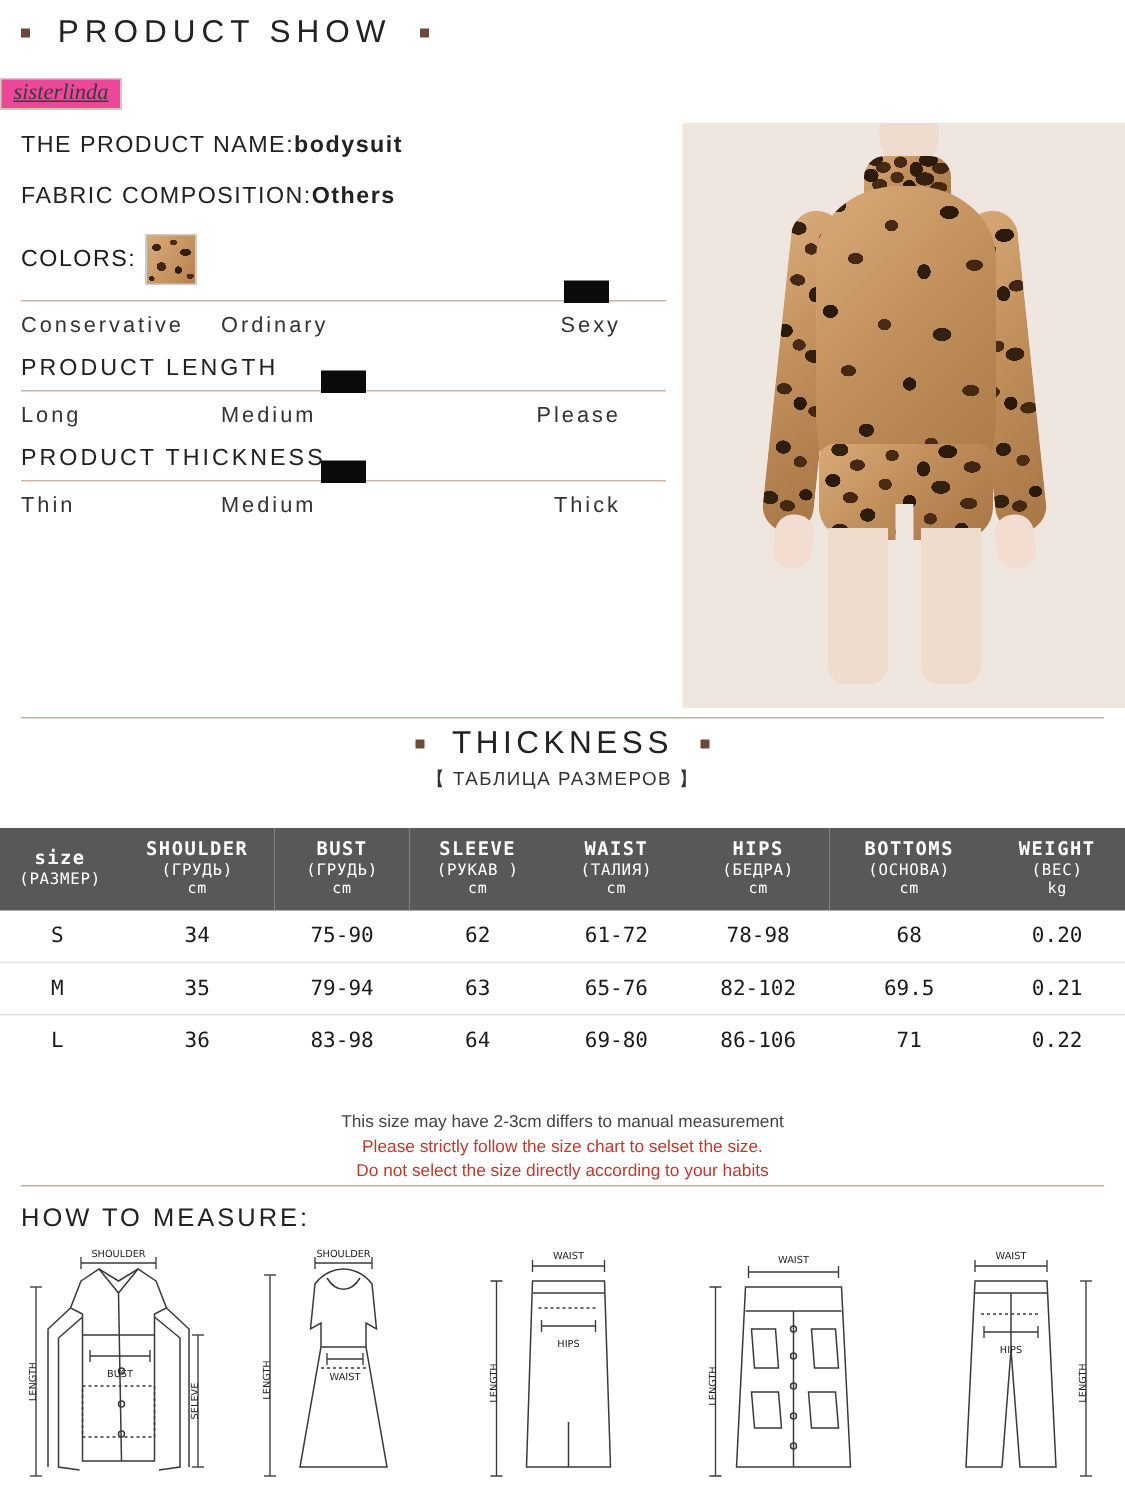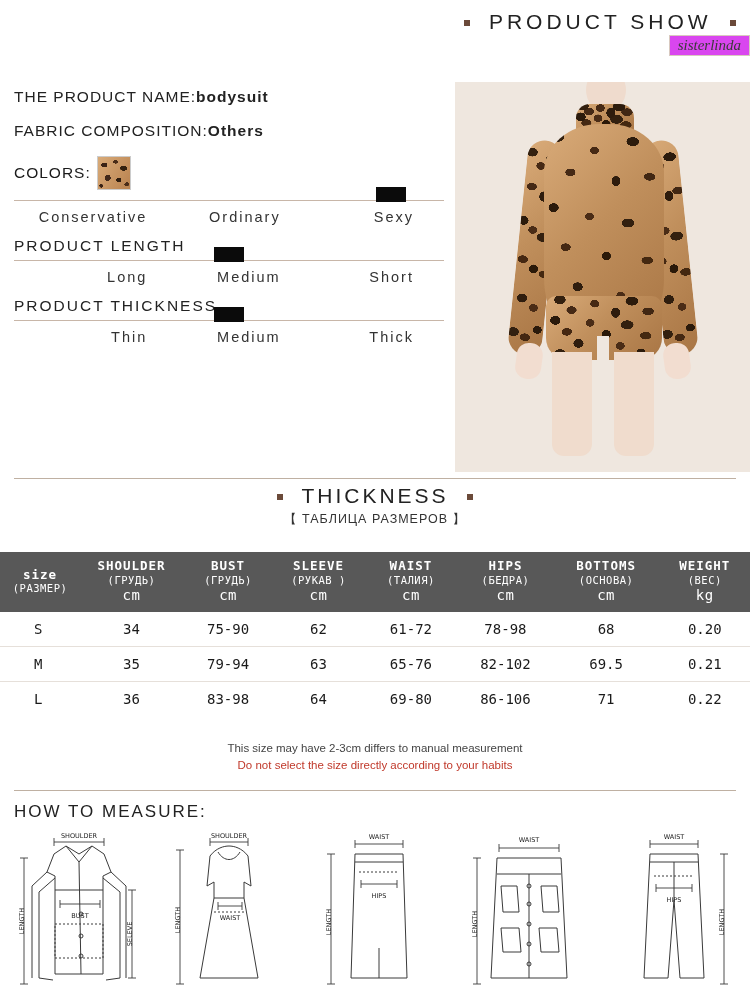--- a/index.html
+++ b/index.html
@@ -10,47 +10,48 @@
     background: #ffffff;
     font-family: "Liberation Sans", sans-serif;
     color: #1a1a1a;
     position: relative;
     overflow: hidden;
   }
 
   
   .header {
     padding-top: 10px;
-    text-align: right;
+    text-align: left;
     position: relative;
   }
   .header-title {
     font-size: 21px;
     letter-spacing: 4px;
     color: #222;
     display: inline-block;
   }
   .sq {
     display: inline-block;
     width: 6px;
     height: 6px;
     background: #6b4a3a;
     vertical-align: middle;
     margin: 0 14px 4px 14px;
   }
   .header-sub {
-    margin-top: 1px;
+    margin-top: 18px;
     font-family: "Liberation Serif", serif;
     font-style: italic;
     font-size: 15px;
     color: #3a3a3a;
     display: inline-block;
     padding: 1px 8px;
     border: 1px solid #d8c9bf;
-    background: #d946ef;
+    background: #ec4899;
+    text-decoration: underline;
   }
 
   
   .specs {
     position: absolute;
     left: 14px;
     top: 88px;
     width: 430px;
   }
   .spec-line {
@@ -97,21 +98,21 @@
     width: 100%;
   }
   .attr-opts {
     display: flex;
     margin-top: 8px;
     margin-bottom: 12px;
     position: relative;
   }
   .attr-opt {
     flex: 1;
-    text-align: right;
+    text-align: left;
     font-size: 14.5px;
     letter-spacing: 2px;
     color: #333;
   }
   .attr-opt:first-child { text-align: left; padding-left: 8px; }
   .attr-opt:last-child { text-align: right; padding-right: 30px; }
   .marker {
     position: absolute;
     width: 30px;
     height: 15px;
@@ -259,21 +260,21 @@
     background: #585858;
     color: #fff;
     text-align: center;
     padding: 6px 2px 8px 2px;
     line-height: 1.25;
     font-family: "DejaVu Sans Mono", monospace;
     letter-spacing: 0.5px;
   }
   table.sizes thead td .h1 { font-size: 12.5px; font-weight: bold; letter-spacing: 1px; }
   table.sizes thead td .h2 { font-size: 10.5px; }
-  table.sizes thead td .h3 { font-size: 14px; }
+  table.sizes thead td .h3 { font-size: 10px; }
   table.sizes tbody td {
     text-align: center;
     padding: 9px 2px;
     font-family: "DejaVu Sans Mono", monospace;
     font-size: 14px;
     color: #1a1a1a;
     border-bottom: 1px solid #e6e0da;
   }
   table.sizes tbody td.sz { text-align: left; padding-left: 34px; }
   table.sizes tbody tr:last-child td { border-bottom: none; }
@@ -347,21 +348,21 @@
     </div>
   </div>
 
   <div class="attr-group">
     <div class="attr-title">PRODUCT LENGTH</div>
     <div class="attr-rule"></div>
     <div class="attr-opts">
       <span class="marker mid"></span>
       <span class="attr-opt">Long</span>
       <span class="attr-opt">Medium</span>
-      <span class="attr-opt">Short</span>
+      <span class="attr-opt">Please</span>
     </div>
   </div>
 
   <div class="attr-group">
     <div class="attr-title">PRODUCT THICKNESS</div>
     <div class="attr-rule"></div>
     <div class="attr-opts">
       <span class="marker mid"></span>
       <span class="attr-opt">Thin</span>
       <span class="attr-opt">Medium</span>
@@ -472,20 +473,21 @@
       <td>69-80</td>
       <td>86-106</td>
       <td>71</td>
       <td>0.22</td>
     </tr>
   </tbody>
 </table>
 
 <div class="notes">
   <div class="note-1">This size may have 2-3cm differs to manual measurement</div>
+  <div class="note-2">Please strictly follow the size chart to selset the size.</div>
   <div class="note-3">Do not select the size directly according to your habits</div>
 </div>
 
 <div class="divider" style="top:790px"></div>
 <div class="htm-title">HOW TO MEASURE:</div>
 
 <div class="figs">
 
   <div class="fig">
     <svg viewBox="0 0 142 168">

